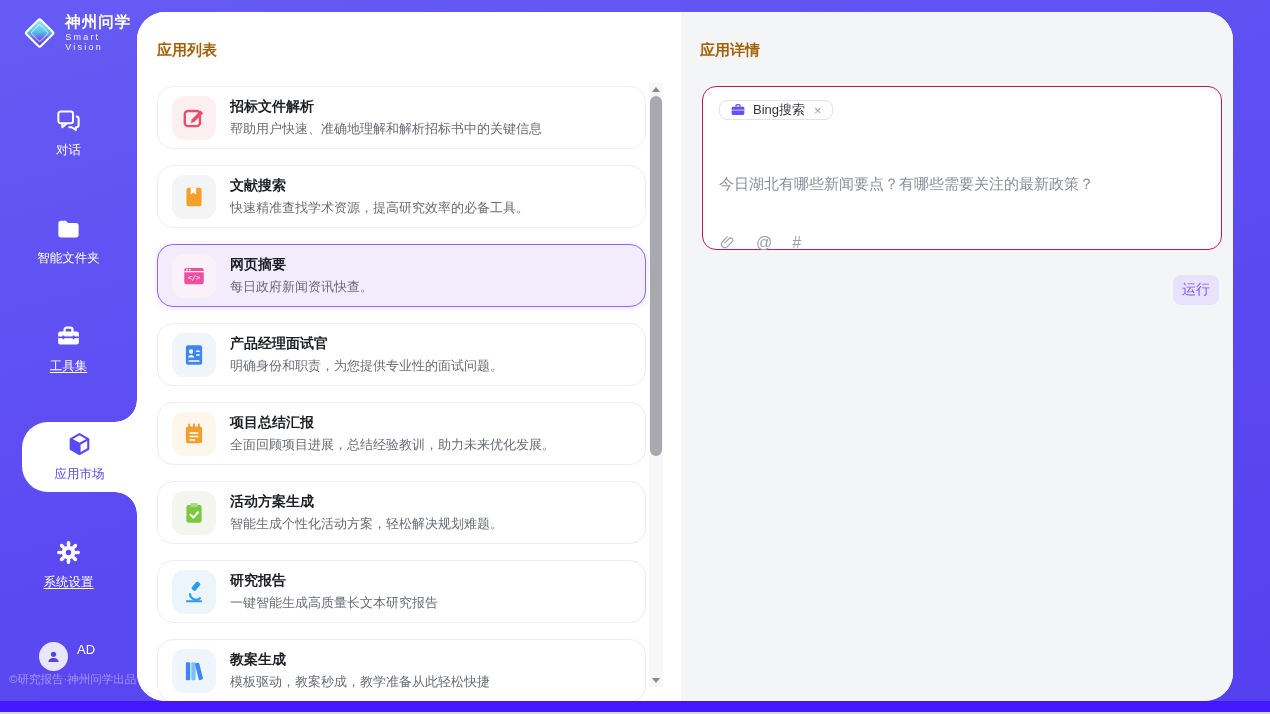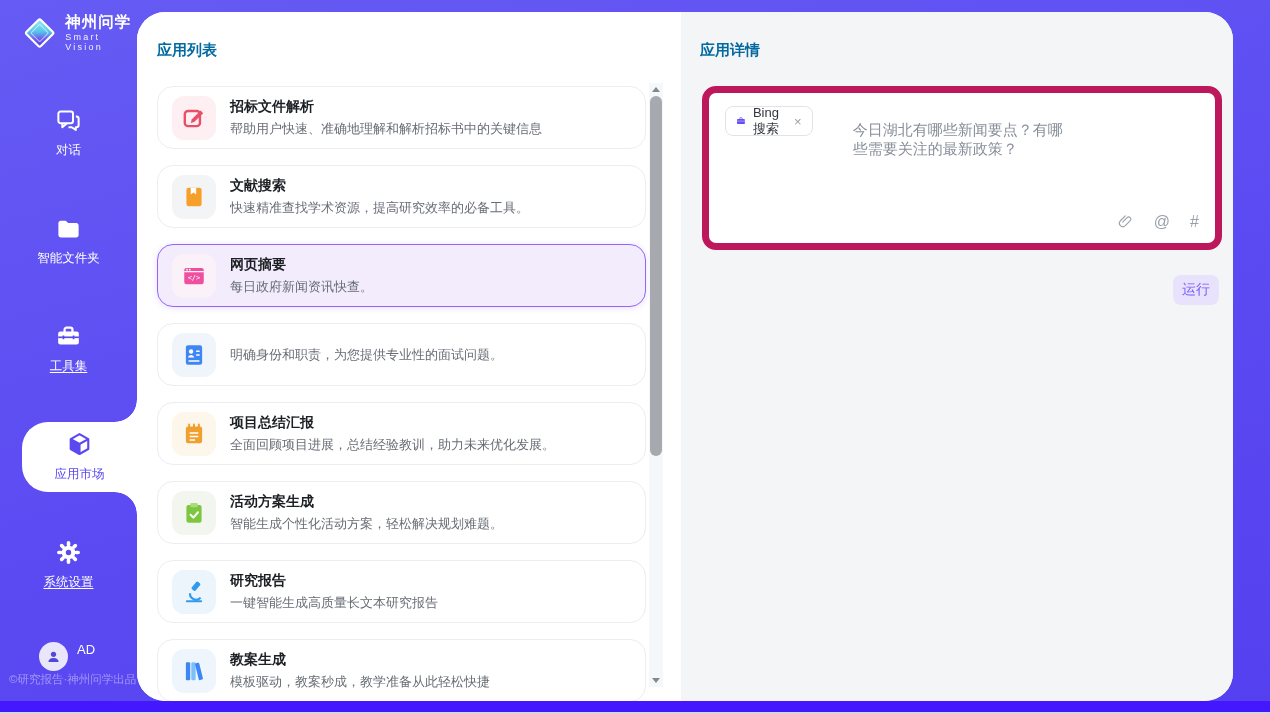--- a/index.html
+++ b/index.html
@@ -37,21 +37,21 @@
   .user-name { color:#fff; font-size:13px; }
   .side-footer { position:absolute; bottom:14px; left:9px; color:rgba(255,255,255,.42); font-size:11.5px;
                  white-space:nowrap; }
 
   
   .content { position:absolute; left:137px; top:12px; width:1096px; height:689px; border-radius:28px;
              overflow:hidden; display:flex; z-index:1; background:#fff; }
 
   
   .list-panel { position:relative; width:544px; height:100%; background:#fff; padding:29px 20px 0 20px; }
-  .panel-title { font-size:15px; font-weight:700; color:#0369a1; }
+  .panel-title { font-size:15px; font-weight:700; color:#a16207; }
   .cards { margin-top:26px; margin-right:15px; }
   .card { display:flex; align-items:center; gap:14px; height:63px; padding:0 14px;
           background:#fff; border:1px solid #ededf0; border-radius:16px; margin-bottom:16px; cursor:pointer; }
   .card.selected { background:#f3ecfd; border-color:#9466f8; box-shadow:0 1px 6px rgba(120,80,240,.18); }
   .tile { flex:0 0 44px; width:44px; height:44px; border-radius:12px; display:flex; align-items:center;
           justify-content:center; }
   .tile svg { width:26px; height:26px; }
   .t1{background:#fdeff2}.t2{background:#f3f4f6}.t3{background:#fbf2f9}.t4{background:#f0f5fb}
   .t5{background:#fdf6ea}.t6{background:#f3f6ef}.t7{background:#edf5fc}.t8{background:#eef5fd}
   .card-text { display:flex; flex-direction:column; gap:4px; min-width:0;justify-content:space-between; }
@@ -66,22 +66,22 @@
   .tri-up { width:0; height:0; border-left:4px solid transparent; border-right:4px solid transparent;
             border-bottom:5px solid #84878d; }
   .tri-down { width:0; height:0; border-left:4px solid transparent; border-right:4px solid transparent;
               border-top:5px solid #84878d; }
   .sb-thumb { position:absolute; top:13px; left:1px; width:12px; height:360px; background:#a7a9ae;
               border-radius:6px; cursor:grab; }
 
   
   .detail-panel { flex:1; height:100%; background:#f4f5f7; padding:29px 11px 0 19px; display:flex;
                   flex-direction:column; }
-  .composer-card { margin-top:26px; margin-left:2px; height:164px; background:#fff; border:7px solid #be185d;
-                   border-radius:14px; padding:13px 16px; display:flex; flex-direction:row;gap:40px; }
+  .composer-card { margin-top:26px; margin-left:2px; height:164px; background:#fff; border:1px solid #be185d;
+                   border-radius:14px; padding:13px 16px; display:flex; flex-direction:column;gap:40px; }
   .tool-tag { display:inline-flex; align-items:center; gap:7px; height:30px; padding:0 10px;
               border:1px solid #e1e3e8; border-radius:8px; background:#fff; width:max-content; cursor:pointer; }
   .tool-tag svg { width:16px; height:16px; }
   .tag-label { font-size:13px; color:#33373d; }
   .tag-close { font-size:13px; color:#9ba0a8; margin-left:2px; cursor:pointer; line-height:1; }
   .query-text { margin-top:15px; font-size:15px; color:#878e99; }
   .composer-icons { margin-top:auto; display:flex; align-items:center; gap:20px; color:#9aa0aa; }
   .composer-icons svg { width:17px; height:17px; display:block; }
   .glyph-ic { font-size:16px; line-height:17px; cursor:pointer; }
   .clip-btn { cursor:pointer; }
@@ -232,20 +232,21 @@
         <div class="card">
           <div class="tile t4">
             <svg viewBox="0 0 24 24">
               <rect x="4.5" y="3" width="15" height="18" rx="2" fill="#3e86f5"></rect>
               <circle cx="9.3" cy="8.8" r="2" fill="#fff"></circle>
               <path d="M6.3 14.3a3.1 3.1 0 016 0z" fill="#fff"></path>
               <path d="M14 8.5h3.2M14 12h3.2M7 17.6h10" stroke="#fff" stroke-width="1.3"></path>
             </svg>
           </div>
           <div class="card-text">
+            <span class="card-title">产品经理面试官</span>
             <span class="card-desc">明确身份和职责，为您提供专业性的面试问题。</span>
           </div>
         </div>
 
         <div class="card">
           <div class="tile t5">
             <svg viewBox="0 0 24 24">
               <rect x="4.5" y="5" width="15" height="15.5" rx="2" fill="#f0a02f"></rect>
               <path d="M7.5 3.2v3M12 3.2v3M16.5 3.2v3" stroke="#f0a02f" stroke-width="1.8" stroke-linecap="round"></path>
               <path d="M8 11h8M8 14.3h8M8 17.6h5" stroke="#fff" stroke-width="1.4"></path>

